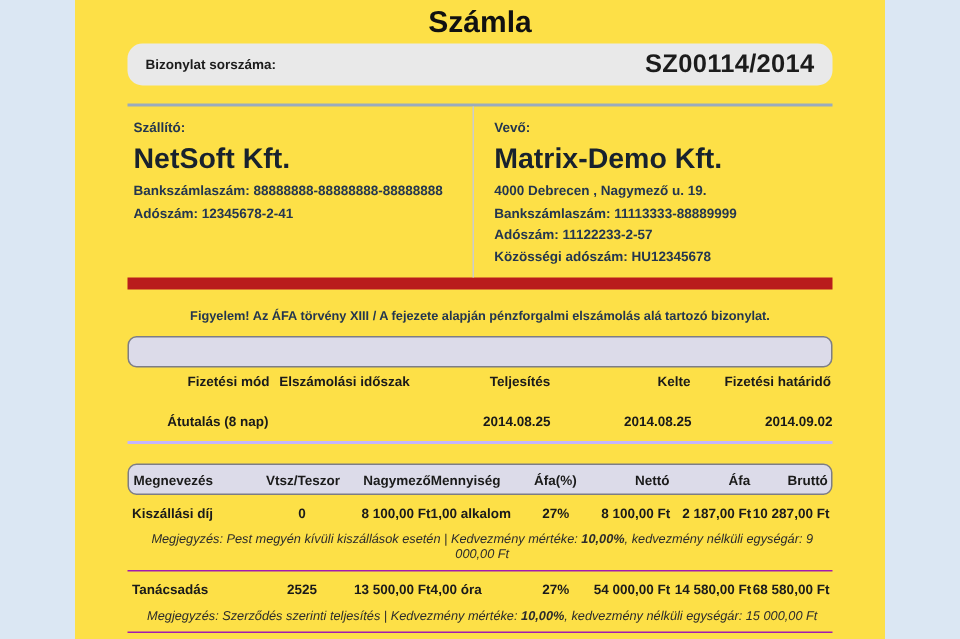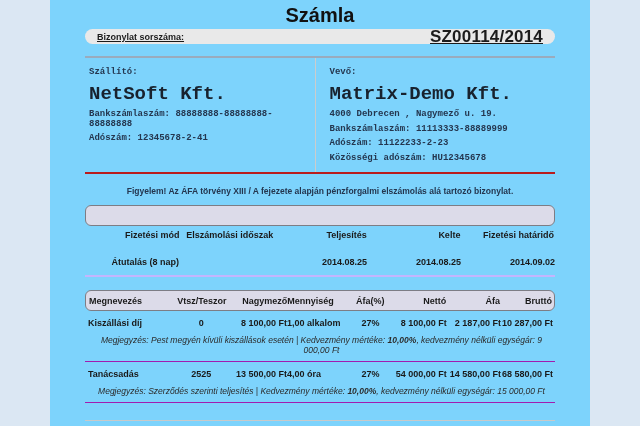--- a/index.html
+++ b/index.html
@@ -6,50 +6,48 @@
   html,body { width:640px; height:426px; }
   body {
     background:#dbe7f3;
     font-family:"Liberation Sans", sans-serif;
     color:#1a1a1a;
     overflow:hidden;
   }
   .page {
     width:540px; height:426px;
     margin:0 auto;
-    background:#7dd3fc;
+    background:#fde047;
     padding:4px 35px 11px 35px;
   }
   .title {
     text-align:center;
     font-size:20px;
     font-weight:bold;
     color:#111111;
     line-height:23px;
   }
   .doc-bar {
     margin-top:2px;
     background:#e9e9e9;
     border-radius:10px;
-    height:15px;
+    height:28px;
     display:flex;
     align-items:center;
     justify-content:space-between;
     padding:0 12px;
-    text-decoration:underline;
   }
   .doc-bar .lbl { font-size:9px; font-weight:bold; color:#1c1c1c; }
   .doc-bar .val { font-size:17px; font-weight:bold; color:#1c1c1c; letter-spacing:0.2px; }
 
   .parties {
     margin-top:12px;
     display:flex;
     border-top:2px solid #9aabbd;
-    border-bottom:2px solid #b91c1c;
-    font-family:Liberation Mono, monospace;
+    border-bottom:8px solid #b91c1c;
   }
   .party {
     flex:1;
     padding:9px 6px 9px 4px;
   }
   .party + .party {
     border-left:1px solid #cccccc;
     padding-left:14px;
   }
   .party .plabel { font-size:9px; font-weight:bold; color:#24364f; }
@@ -144,21 +142,21 @@
       <div class="plabel">Szállító:</div>
       <div class="pname">NetSoft Kft.</div>
       <div class="pline">Bankszámlaszám: 88888888-88888888-88888888</div>
       <div class="pline">Adószám: 12345678-2-41</div>
     </div>
     <div class="party">
       <div class="plabel">Vevő:</div>
       <div class="pname">Matrix-Demo Kft.</div>
       <div class="pline">4000 Debrecen , Nagymező u. 19.</div>
       <div class="pline">Bankszámlaszám: 11113333-88889999</div>
-      <div class="pline">Adószám: 11122233-2-23</div>
+      <div class="pline">Adószám: 11122233-2-57</div>
       <div class="pline">Közösségi adószám: HU12345678</div>
     </div>
   </div>
 
   <div class="notice">Figyelem! Az ÁFA törvény XIII / A fejezete alapján pénzforgalmi elszámolás alá tartozó bizonylat.</div>
 
   <div class="hdr-bar grid5 pay-hdr">
     <div>Fizetési mód</div>
     <div>Elszámolási időszak</div>
     <div>Teljesítés</div>

